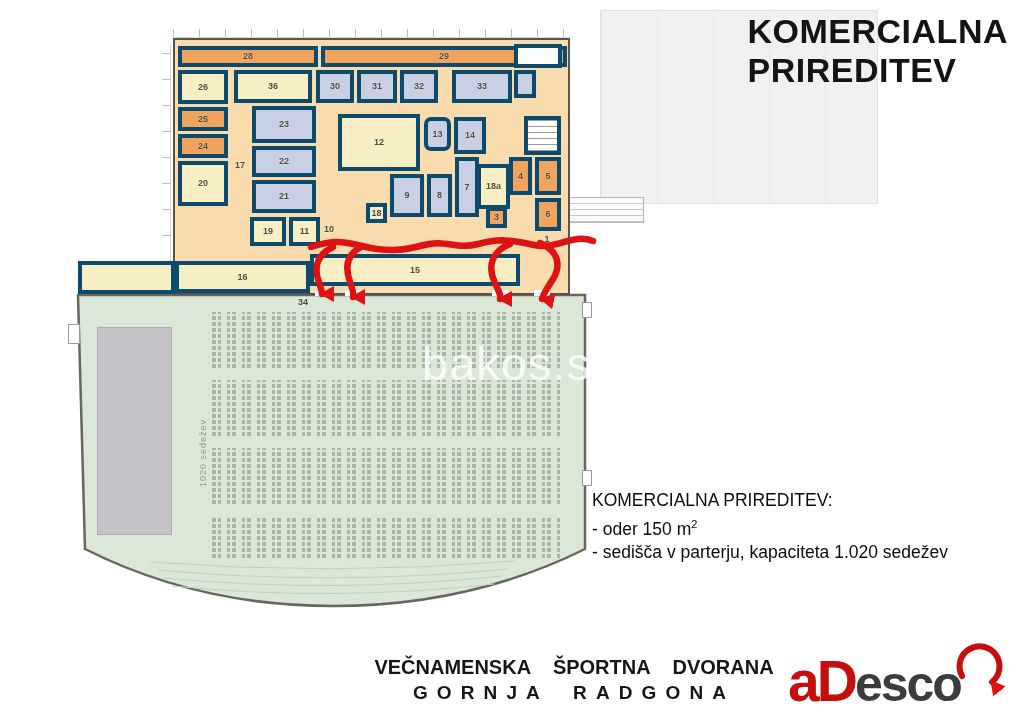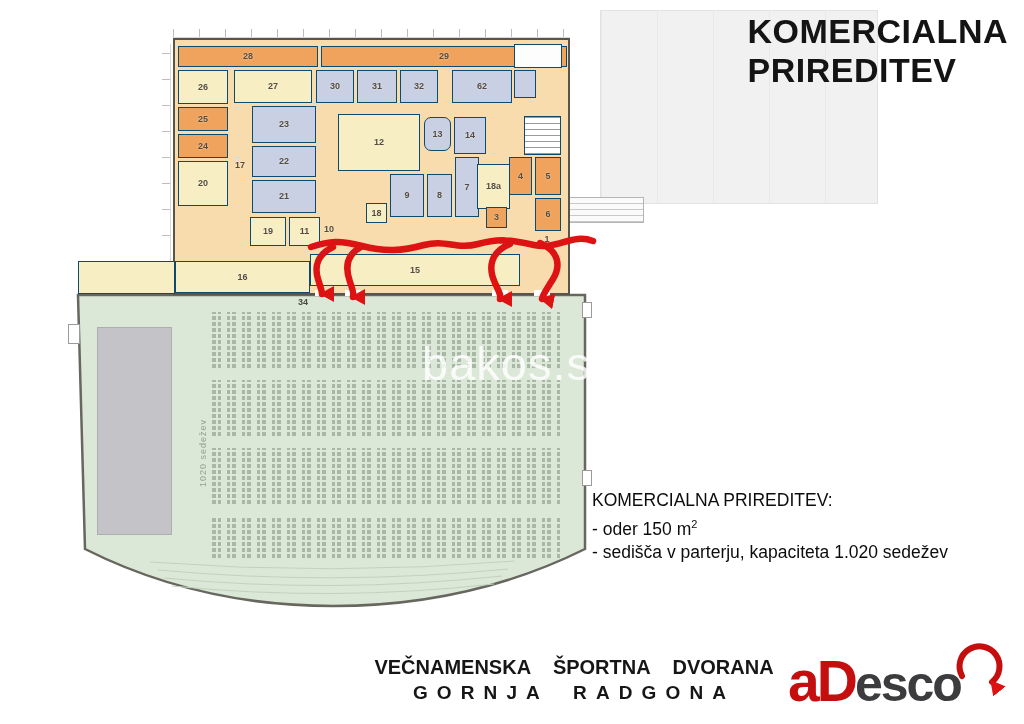--- a/index.html
+++ b/index.html
@@ -31,21 +31,21 @@
     border-right:1px solid #d8d8d8;
   }
 
   
   #wing{
     left:173px;top:38px;width:397px;height:257px;z-index:1;
     background:var(--wing-peach);border:2px solid #57554e;box-sizing:border-box;
   }
   #rooms-layer{left:0;top:0;width:1024px;height:724px;z-index:2;pointer-events:none;}
   .room{
-    position:absolute;box-sizing:border-box;border:1px solid #0c4a6e;
+    position:absolute;box-sizing:border-box;border:4px solid #0c4a6e;
     display:flex;align-items:center;justify-content:center;
   }
   .t-orange{background:var(--room-orange);}
   .t-yellow{background:var(--room-yellow);}
   .t-blue{background:var(--room-blue);}
   .t-white{background:#fdfdfd;}
   .t-none{background:transparent;border:none;}
   .t-stairs{
     background:repeating-linear-gradient(0deg,#9b9b9b 0 1px,transparent 1px 6px),#ffffff;
   }
@@ -141,33 +141,33 @@
     <div class="room t-orange" style="left: 178px; top: 46px; width: 140px; height: 21px;">
       <span class="room-label">28</span>
     </div>
     <div class="room t-orange" style="left: 321px; top: 46px; width: 246px; height: 21px;">
       <span class="room-label">29</span>
     </div>
     <div class="room t-yellow" style="left: 178px; top: 70px; width: 50px; height: 34px;">
       <span class="room-label">26</span>
     </div>
     <div class="room t-yellow" style="left: 234px; top: 70px; width: 78px; height: 33px;">
-      <span class="room-label">27</span>
+      <span class="room-label">36</span>
     </div>
     <div class="room t-blue" style="left: 316px; top: 70px; width: 38px; height: 33px;">
       <span class="room-label">30</span>
     </div>
     <div class="room t-blue" style="left: 357px; top: 70px; width: 40px; height: 33px;">
       <span class="room-label">31</span>
     </div>
     <div class="room t-blue" style="left: 400px; top: 70px; width: 38px; height: 33px;">
       <span class="room-label">32</span>
     </div>
     <div class="room t-blue" style="left: 452px; top: 70px; width: 60px; height: 33px;">
-      <span class="room-label">62</span>
+      <span class="room-label">33</span>
     </div>
     <div class="room t-white" style="left: 514px; top: 44px; width: 48px; height: 24px;"></div>
     <div class="room t-blue" style="left: 514px; top: 70px; width: 22px; height: 28px;"></div>
     <div class="room t-orange" style="left: 178px; top: 107px; width: 50px; height: 24px;">
       <span class="room-label">25</span>
     </div>
     <div class="room t-orange" style="left: 178px; top: 134px; width: 50px; height: 24px;">
       <span class="room-label">24</span>
     </div>
     <div class="room t-yellow" style="left: 178px; top: 161px; width: 50px; height: 45px;">

